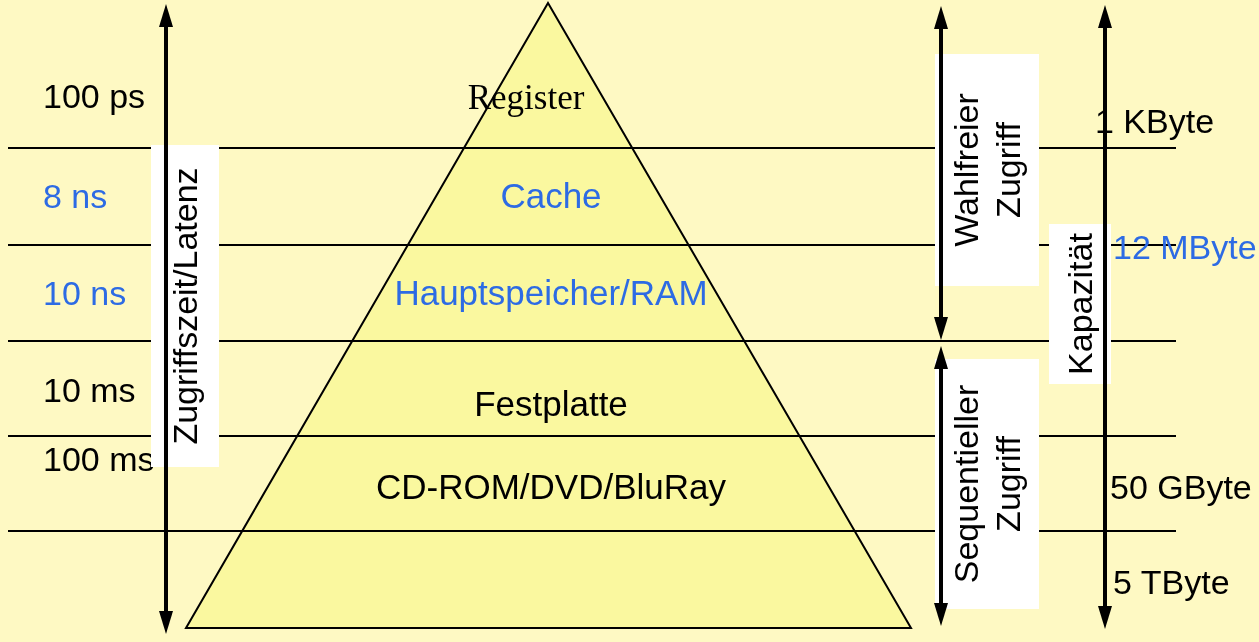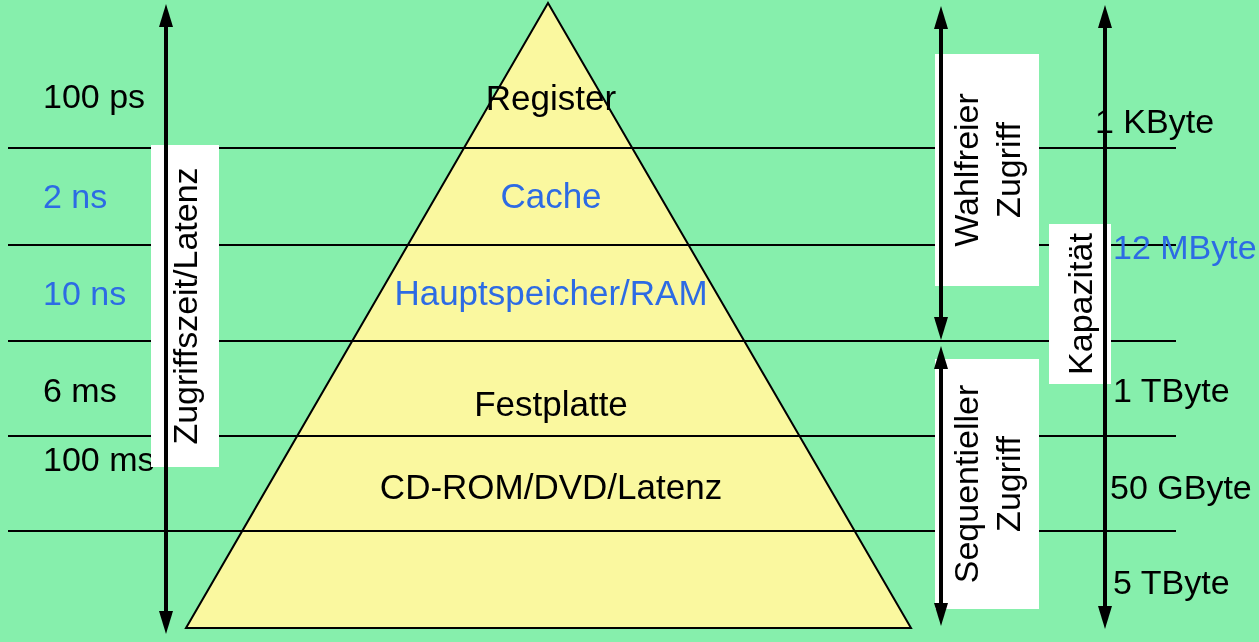--- a/index.html
+++ b/index.html
@@ -1,17 +1,17 @@
 <!DOCTYPE html>
 <html><head>
 <meta charset="utf-8">
 <style>
   html,body{margin:0;padding:0;background:#ffffff;}
   .canvas{
-    position:relative;width:1259px;height:642px;background:#86efac;
+    position:relative;width:1259px;height:642px;background:#fef9c3;
     font-family:"Liberation Sans","DejaVu Sans",sans-serif;color:#000;
     overflow:hidden;
   }
   .layer{position:absolute;left:0;top:0;width:1259px;height:642px;}
   .arrows-layer{pointer-events:none;}
   .lbl{
     position:absolute;font-size:34px;line-height:40px;white-space:nowrap;
   }
   .lvl{transform:translateX(-50%);font-size:35px;}
   .rot{
@@ -29,34 +29,33 @@
   <svg class="layer" width="1259" height="642" viewBox="0 0 1259 642">
     <polygon points="548,3 911,628 186,628" fill="#faf89f" stroke="#000000" stroke-width="2"></polygon>
     <line x1="8" y1="148" x2="1176" y2="148" stroke="#000" stroke-width="1.8"></line>
     <line x1="8" y1="245" x2="1176" y2="245" stroke="#000" stroke-width="1.8"></line>
     <line x1="8" y1="341" x2="1176" y2="341" stroke="#000" stroke-width="1.8"></line>
     <line x1="8" y1="436" x2="1176" y2="436" stroke="#000" stroke-width="1.8"></line>
     <line x1="8" y1="531" x2="1176" y2="531" stroke="#000" stroke-width="1.8"></line>
   </svg>
 
   <div class="lbl" style="left: 43px; top: 76px; color: rgb(0, 0, 0);">100 ps</div>
-  <div class="lbl" style="left: 43px; top: 176px; color: rgb(45, 107, 228);">2 ns</div>
+  <div class="lbl" style="left: 43px; top: 176px; color: rgb(45, 107, 228);">8 ns</div>
   <div class="lbl" style="left: 43px; top: 273px; color: rgb(45, 107, 228);">10 ns</div>
-  <div class="lbl" style="left: 43px; top: 370px; color: rgb(0, 0, 0);">6 ms</div>
+  <div class="lbl" style="left: 43px; top: 370px; color: rgb(0, 0, 0);">10 ms</div>
   <div class="lbl" style="left: 43px; top: 439px; color: rgb(0, 0, 0);">100 ms</div>
 
-  <div class="lbl lvl" style="left: 551px; top: 78px; color: rgb(0, 0, 0);">Register</div>
+  <div class="lbl lvl" style="left: 526px; top: 78px; color: rgb(0, 0, 0); font-family: Liberation Serif, serif;">Register</div>
   <div class="lbl lvl" style="left: 551px; top: 176px; color: rgb(45, 107, 228);">Cache</div>
   <div class="lbl lvl" style="left: 551px; top: 273px; color: rgb(45, 107, 228);">Hauptspeicher/RAM</div>
   <div class="lbl lvl" style="left: 551px; top: 372px; color: rgb(0, 0, 0); margin-top: 12px;">Festplatte</div>
-  <div class="lbl lvl" style="left: 551px; top: 467px; color: rgb(0, 0, 0);">CD-ROM/DVD/Latenz</div>
+  <div class="lbl lvl" style="left: 551px; top: 467px; color: rgb(0, 0, 0);">CD-ROM/DVD/BluRay</div>
 
   <div class="lbl" style="left: 1095px; top: 73px; color: rgb(0, 0, 0); margin-top: 28px;">1 KByte</div>
   <div class="lbl" style="left: 1113px; top: 179px; color: rgb(45, 107, 228); margin-top: 48px;">12 MByte</div>
-  <div class="lbl" style="left: 1113px; top: 370px; color: rgb(0, 0, 0);">1 TByte</div>
   <div class="lbl" style="left: 1110px; top: 467px; color: rgb(0, 0, 0);">50 GByte</div>
   <div class="lbl" style="left: 1113px; top: 562px; color: rgb(0, 0, 0);">5 TByte</div>
 
   <div class="rot" style="left:185px;top:306px;width:322px;padding:13px 0;">Zugriffszeit/Latenz</div>
 
   <div class="rot" style="left:987px;top:170px;width:232px;padding:10px 0;">
     <span>Wahlfreier</span>
     <span>Zugriff</span>
   </div>
 

